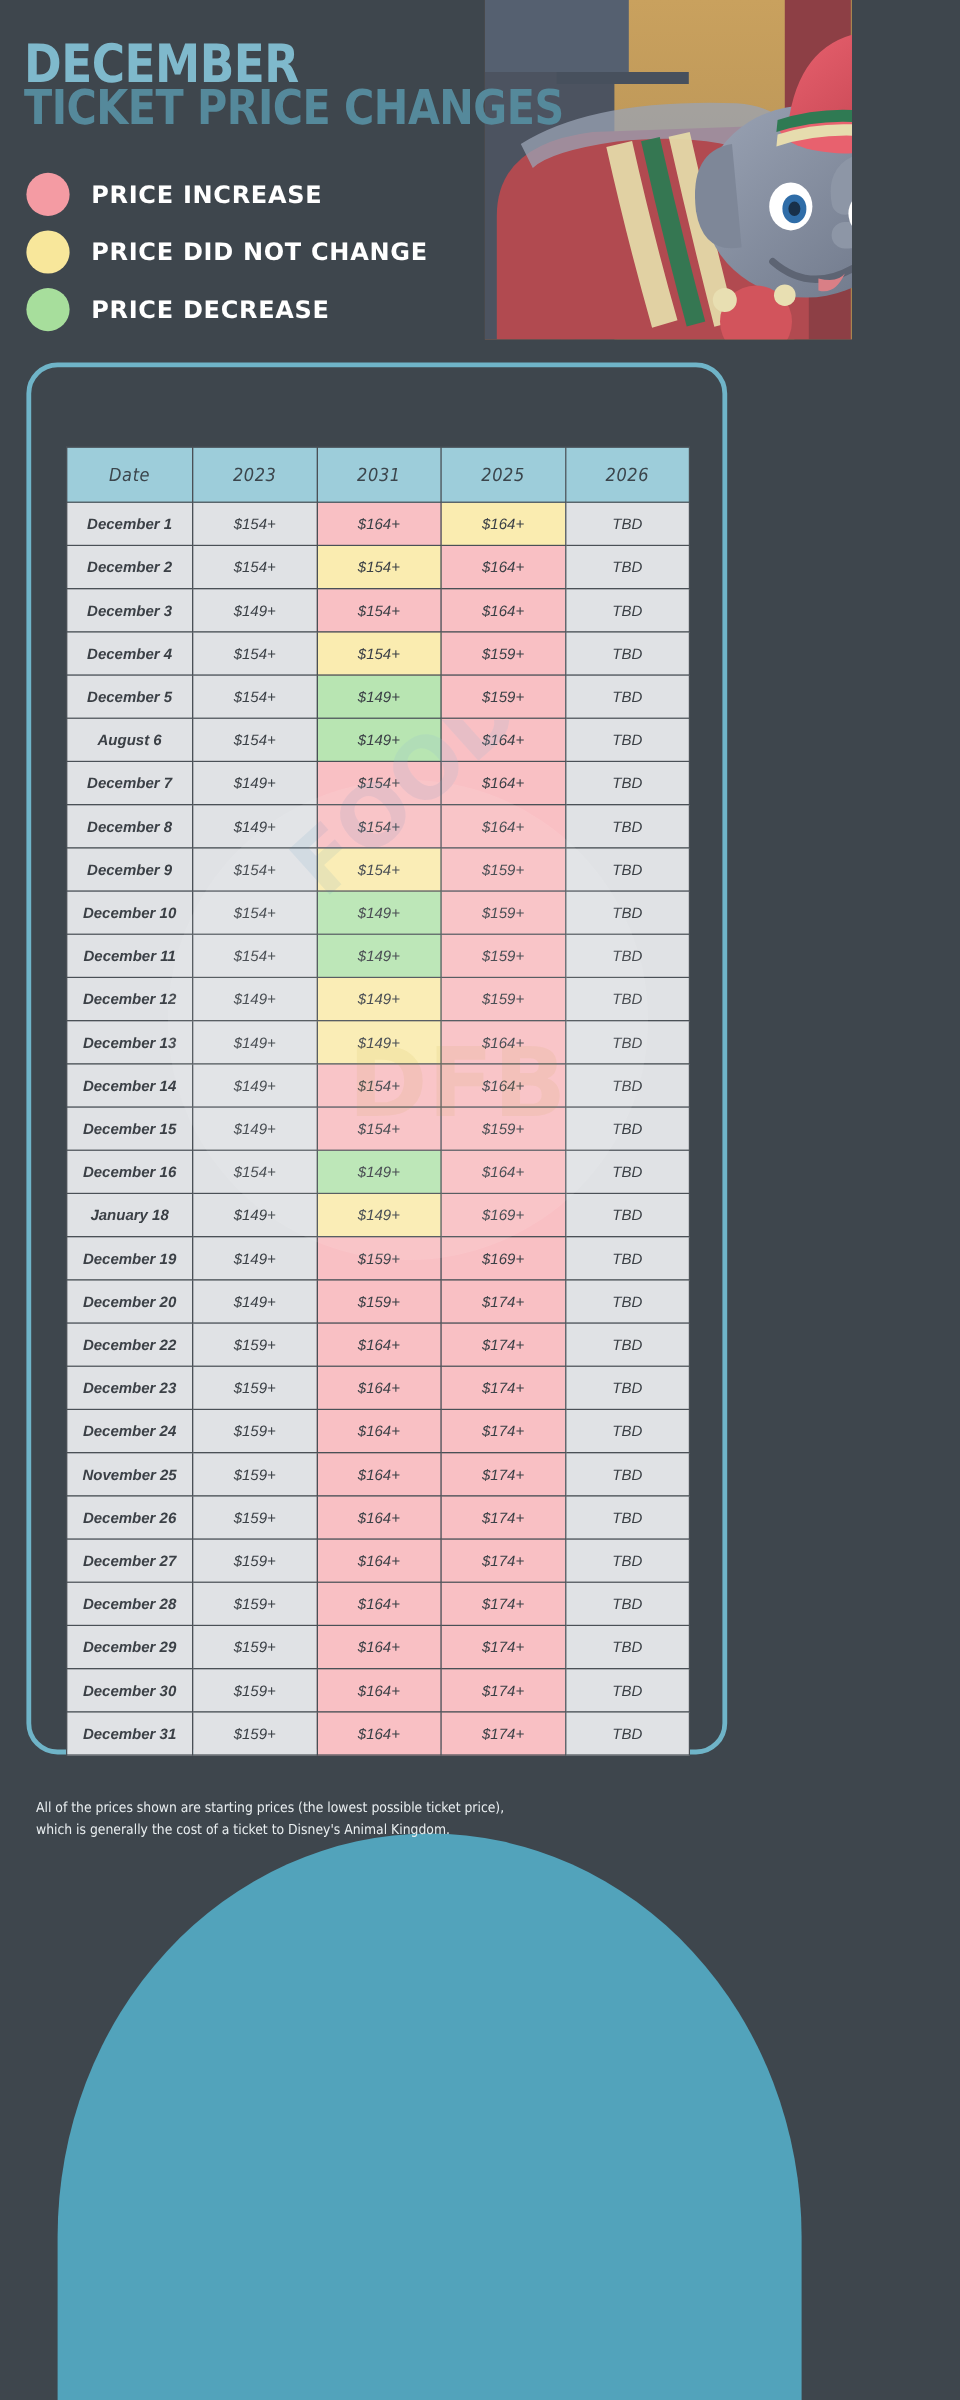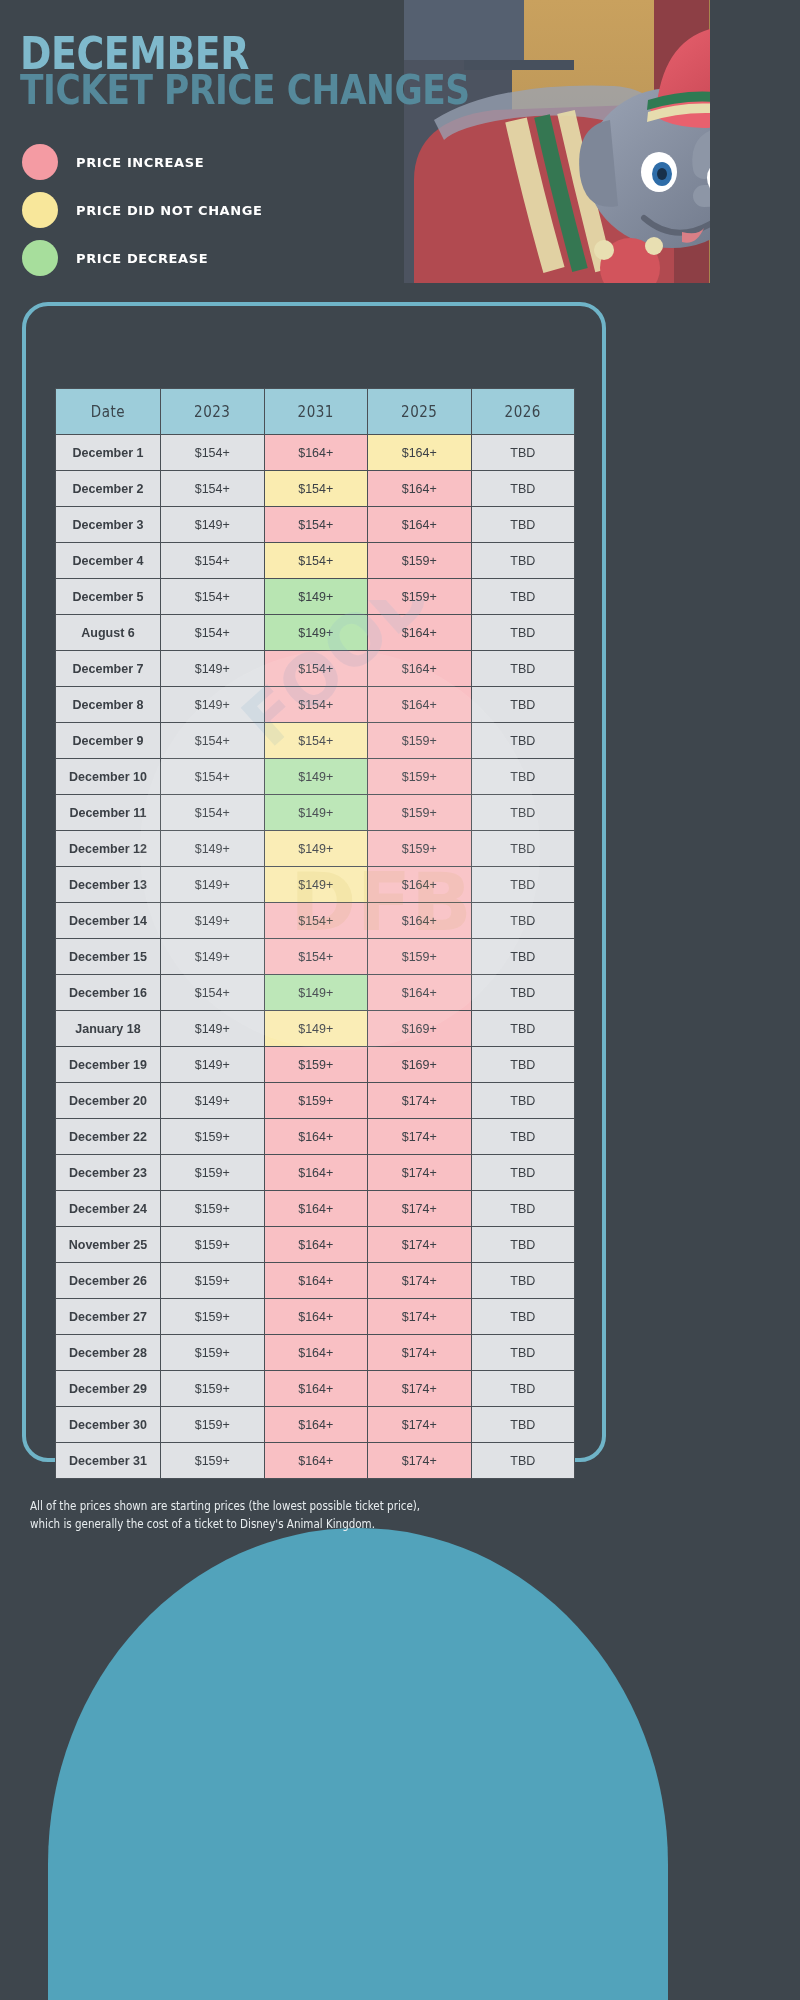--- a/index.html
+++ b/index.html
@@ -72,40 +72,41 @@
     height: 48px;
   }
   .legend-dot {
     width: 36px; height: 36px;
     border-radius: 50%;
     flex: 0 0 36px;
   }
   .legend-label {
     margin-left: 18px;
     color: #ffffff;
-    font-size: 13px;
+    font-size: 20px;
     font-weight: 700;
     letter-spacing: 0.6px;
     font-family: "DejaVu Sans", sans-serif;
   }
 
   
   .panel {
     position: absolute;
     left: 22px; top: 302px;
     width: 584px;
     height: 1160px;
     border: 4px solid #6fb4c8;
     border-radius: 26px;
     background: transparent;
   }
   .table-area {
     position: absolute;
-    left: 55px; top: 388px;
+    left: 55px; top: 372px;
     width: 519px;
+    font-style: italic;
   }
   table.price {
     border-collapse: collapse;
     width: 519px;
     table-layout: fixed;
   }
   table.price th, table.price td {
     border: 1px solid #4a5056;
     text-align: center;
     font-family: "Liberation Sans", sans-serif;

